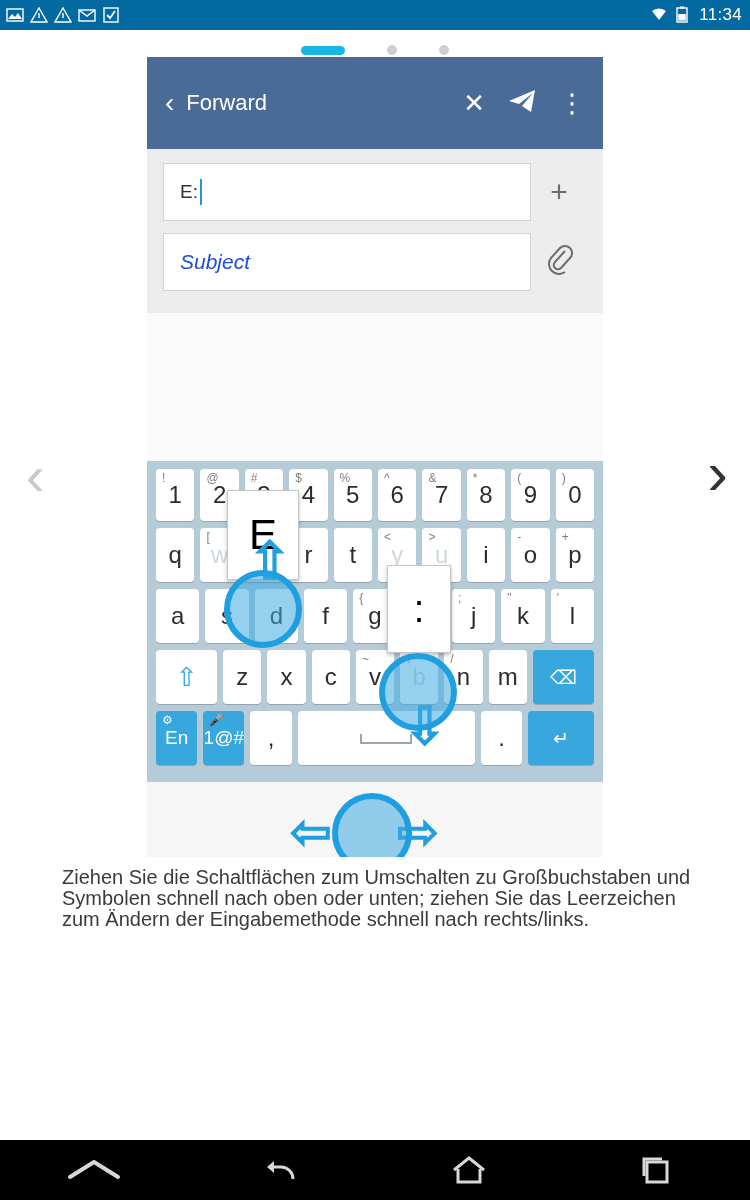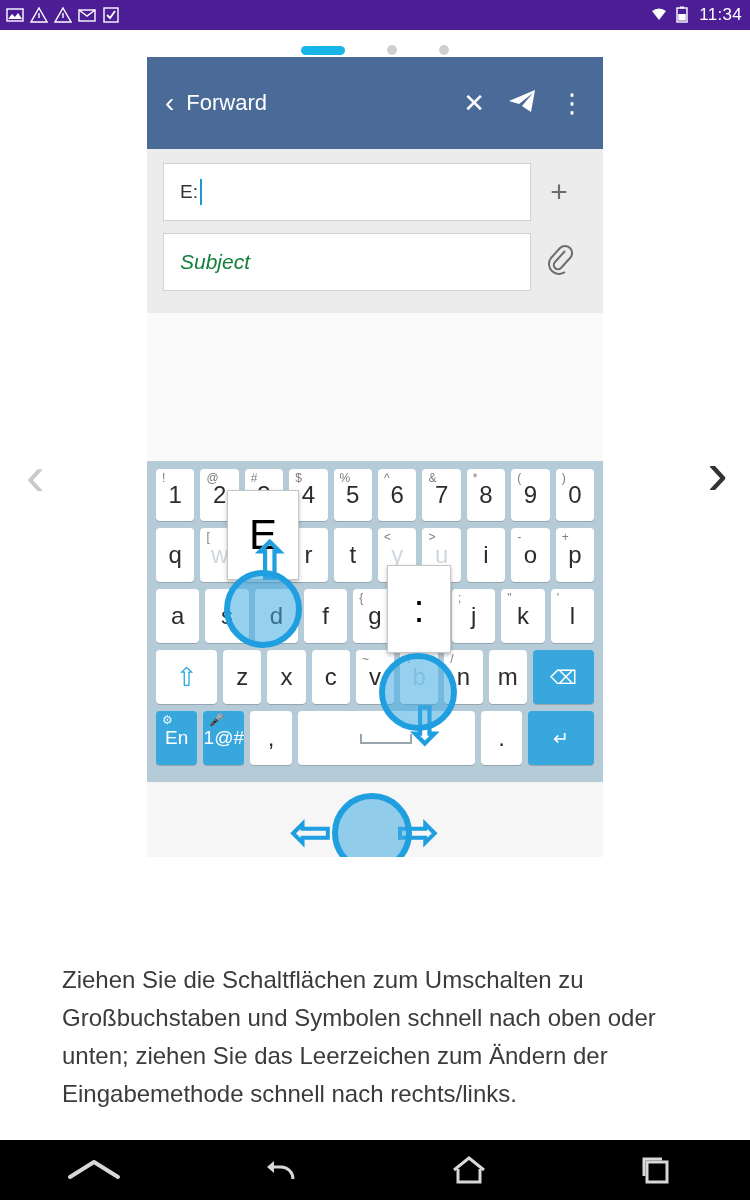--- a/index.html
+++ b/index.html
@@ -14,21 +14,21 @@
     overflow: hidden;
     position: relative;
   }
 
   
   .statusbar {
     position: absolute;
     top: 0; left: 0;
     width: 750px;
     height: 30px;
-    background: #4c1d95;
+    background: #0369a1;
     color: #ffffff;
     display: flex;
     align-items: center;
     font-size: 13px;
   }
   .statusbar .left {
     display: flex;
     align-items: center;
     gap: 6px;
     padding-left: 6px;
@@ -154,21 +154,21 @@
   }
   .field .caret {
     display: inline-block;
     width: 2px;
     height: 26px;
     background: #2196d3;
     margin-left: 2px;
   }
   .field.subject {
     font-style: italic;
-    color: #15803d;
+    color: #1d4ed8;
     font-size: 21px;
   }
   .field-icon {
     width: 56px;
     text-align: center;
     font-size: 30px;
     color: #6d6d6d;
   }
   .body-area {
     background: #fafafa;
@@ -275,25 +275,25 @@
   .caption-head .rule.l { width: 60px; }
   .caption-head .rule.r { flex: 1; margin-right: 40px; }
   .caption-title {
     color: #2f9fd0;
     font-size: 26px;
     padding: 0 14px;
     white-space: nowrap;
   }
   .caption-body {
     position: absolute;
-    top: 931px;
+    top: 837px;
     left: 62px;
     width: 630px;
-    font-size: 24px;
-    line-height: 38px;
+    font-size: 20px;
+    line-height: 21px;
     color: #3b3b3b;
   }
 
   .skip-btn {
     position: absolute;
     left: 68px;
     top: 1018px;
     width: 194px;
     height: 62px;
     border: 1px solid #bdbdbd;

